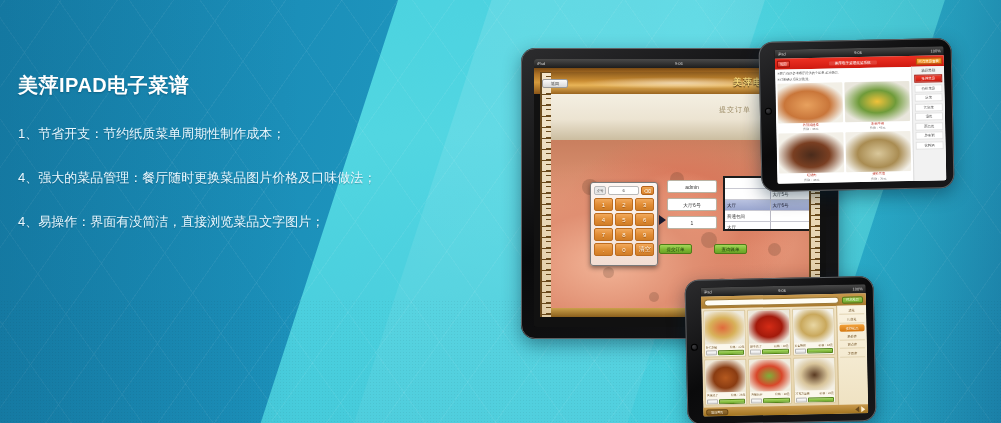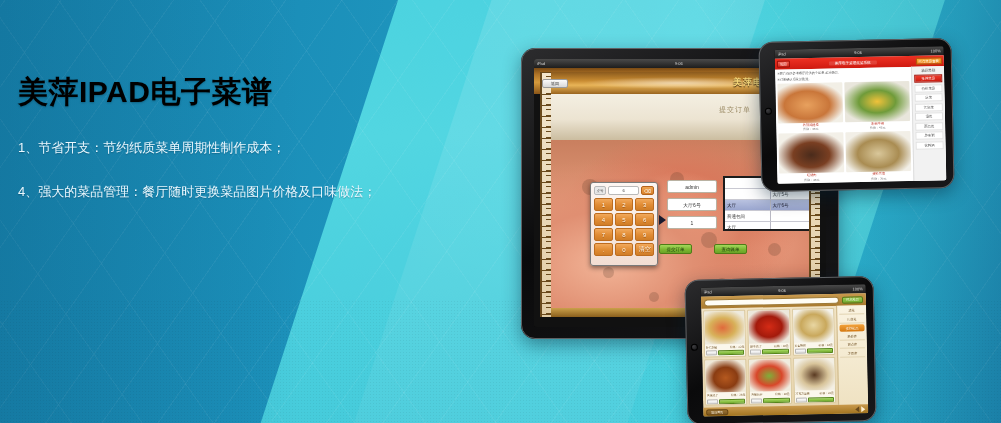--- a/index.html
+++ b/index.html
@@ -46,21 +46,21 @@
     background-size:3px 3px;
   }
   .bg-vignette {
     position:absolute; inset:0;
     background:linear-gradient(90deg,rgba(10,70,100,.22) 0%,rgba(10,70,100,0) 30%,rgba(10,70,100,0) 70%,rgba(10,70,100,.18) 100%);
   }
 
   
   .copy { position:absolute; left:18px; top:72px; width:430px; z-index:20; }
   .headline {
-    color:#000000; font-size:30px; font-weight:bold; letter-spacing:.5px;
+    color:#ffffff; font-size:20px; font-weight:bold; letter-spacing:.5px;
     text-shadow:0 1px 2px rgba(0,40,60,.35);
     white-space:nowrap;
   }
   .bullets { margin-top:26px; }
   .bullet {
     color:#eaf8ff; font-size:13px; line-height:1; margin-bottom:31px;
     text-shadow:0 1px 1px rgba(0,40,60,.3); white-space:nowrap;margin-top:28px;
   }
 
   
@@ -252,20 +252,21 @@
   <div class="bg-stripes2"></div>
   <div class="bg-dots"></div>
   <div class="bg-vignette"></div>
 </div>
 
 <div class="copy">
   <div class="headline">美萍IPAD电子菜谱</div>
   <div class="bullets">
     <div class="bullet">1、节省开支：节约纸质菜单周期性制作成本；</div>
     <div class="bullet">4、强大的菜品管理：餐厅随时更换菜品图片价格及口味做法；</div>
+    <div class="bullet">4、易操作：界面有没简洁，直接浏览菜品文字图片；</div>
   </div>
 </div>
 
 <div class="tablet" id="tablet-main">
   <div class="bezel"></div>
   <div class="rim"></div>
   <div class="screen">
 
     <div class="ios-bar">
       <span>iPad</span>

